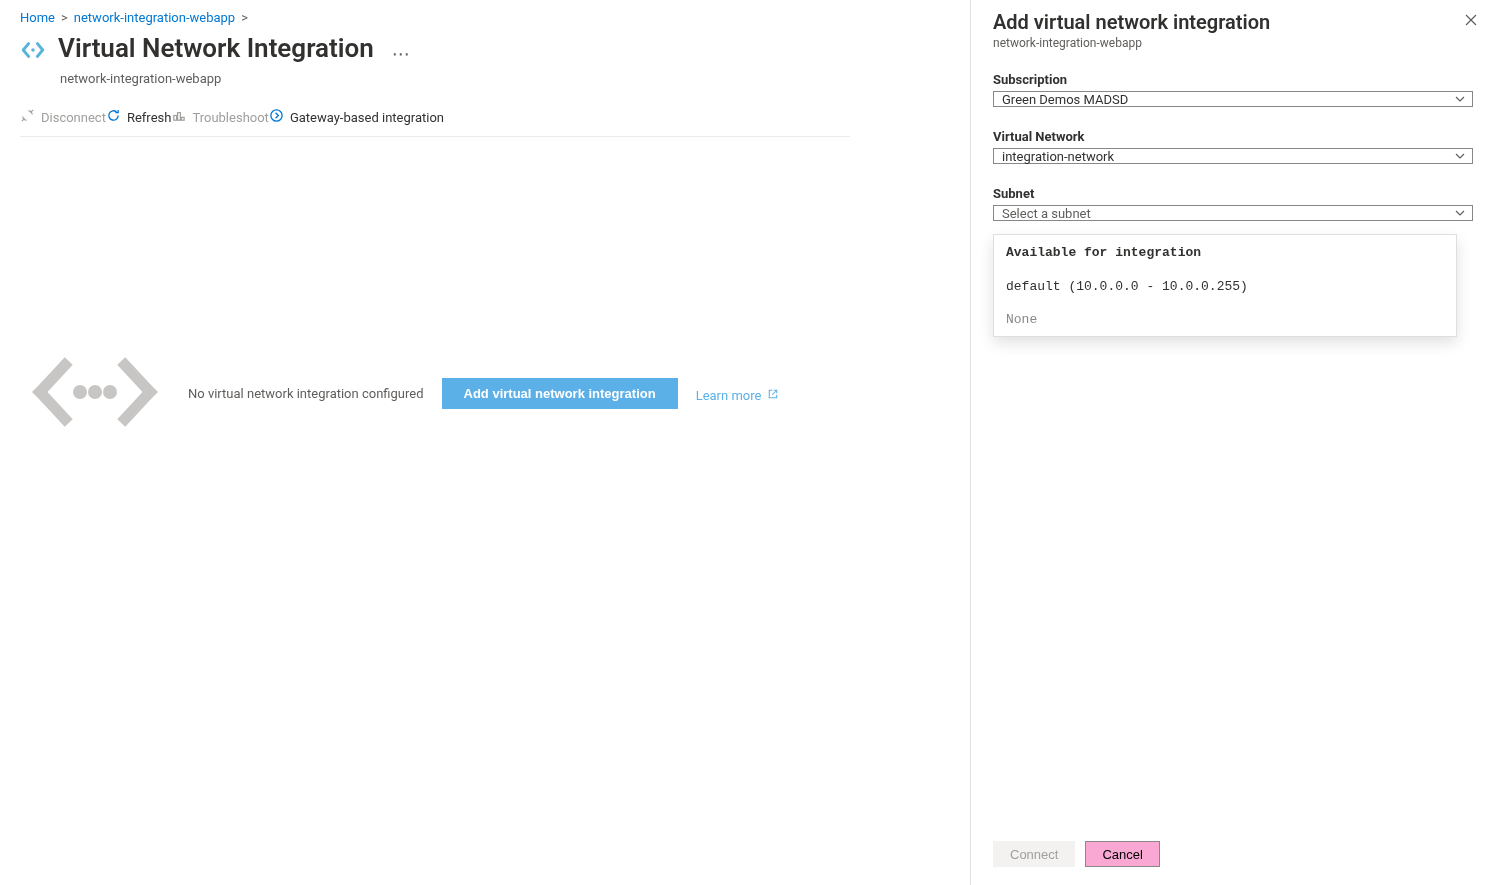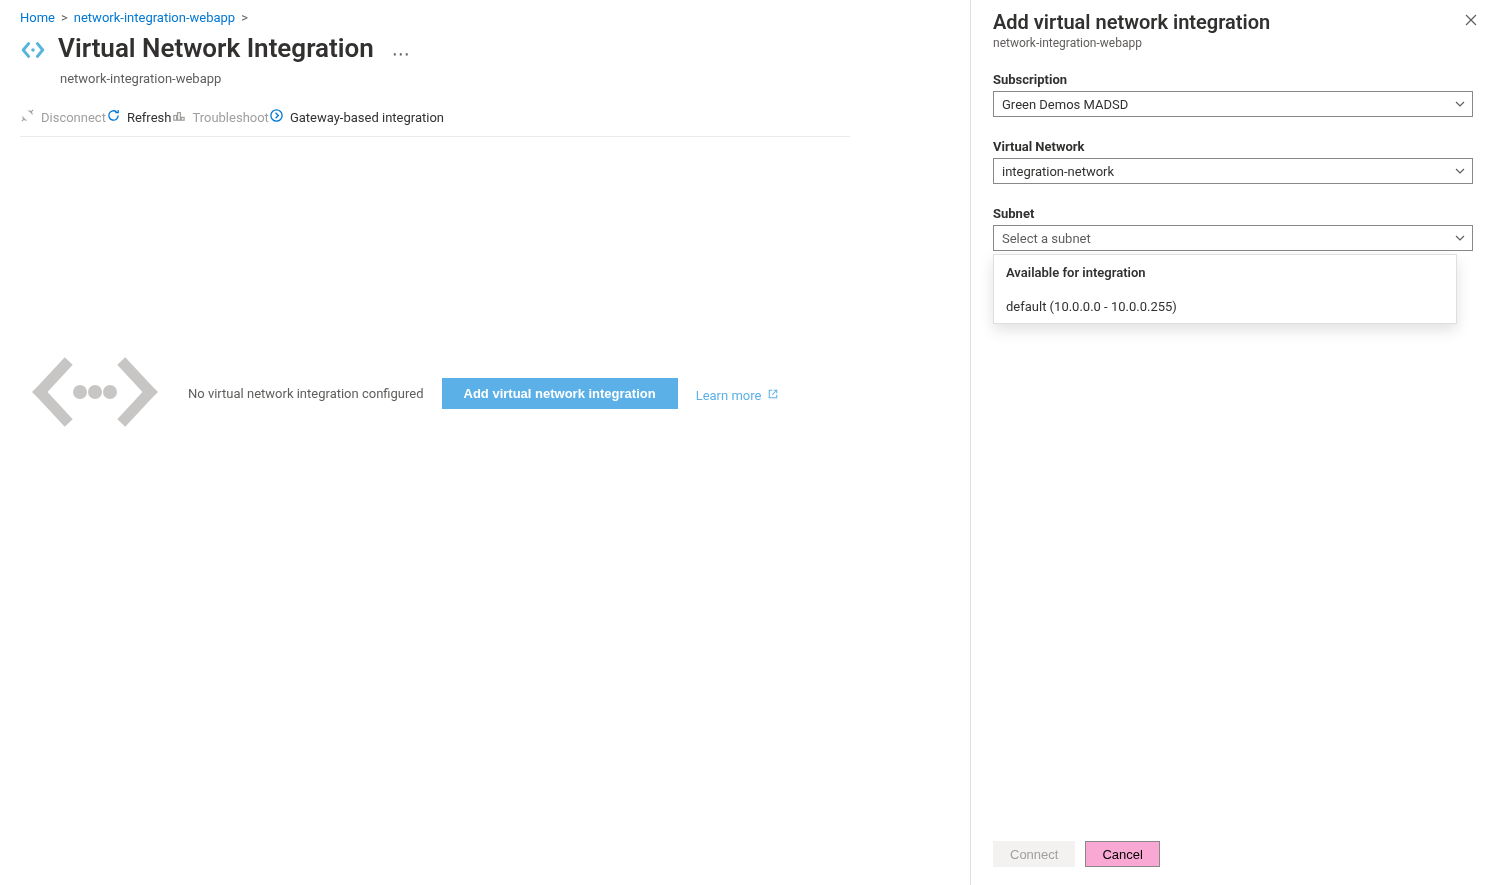--- a/index.html
+++ b/index.html
@@ -159,21 +159,21 @@
   .field { margin-bottom: 22px; position: relative; }
   .field label {
     display: block;
     font-size: 13px;
     color: var(--text-dark);
     margin-bottom: 4px;
     font-weight: bold;
   }
   .select {
     border: 1px solid var(--border-gray);
-    height: 26px;
+    height: 16px;
     padding: 0 24px 0 8px;
     font-size: 13px;
     display: flex;
     align-items: center;
     position: relative;
     cursor: pointer;
     background: #fff;
   }
   .select.placeholder { color: var(--text-gray); }
   .select .chev {
@@ -184,20 +184,21 @@
   .dropdown {
     position: absolute;
     top: 48px;
     left: 0;
     right: 16px;
     background: #fff;
     border: 1px solid #e1dfdd;
     box-shadow: 0 6px 14px rgba(0,0,0,0.12);
     z-index: 10;
     font-size: 13px;
+    font-family: Liberation Mono, monospace;
   }
   .dropdown .group-head {
     font-weight: 600;
     padding: 10px 12px;
   }
   .dropdown .opt {
     padding: 9px 12px;
     cursor: pointer;
     color: var(--text-dark);
   }
@@ -372,20 +373,21 @@
         <span class="chev">
           <svg viewBox="0 0 12 12" stroke="currentColor" stroke-width="1.2" fill="none">
               <path d="M2 4l4 4 4-4"></path>
             </svg>
         </span>
       </div>
 
       <div class="dropdown">
         <div class="group-head">Available for integration</div>
         <div class="opt">default (10.0.0.0 - 10.0.0.255)</div>
+        <div class="none">None</div>
       </div>
     </div>
 
   </div>
 
   <div class="panel-foot">
     <button class="foot-btn disabled">Connect</button>
     <button class="foot-btn">Cancel</button>
   </div>
 </aside>

